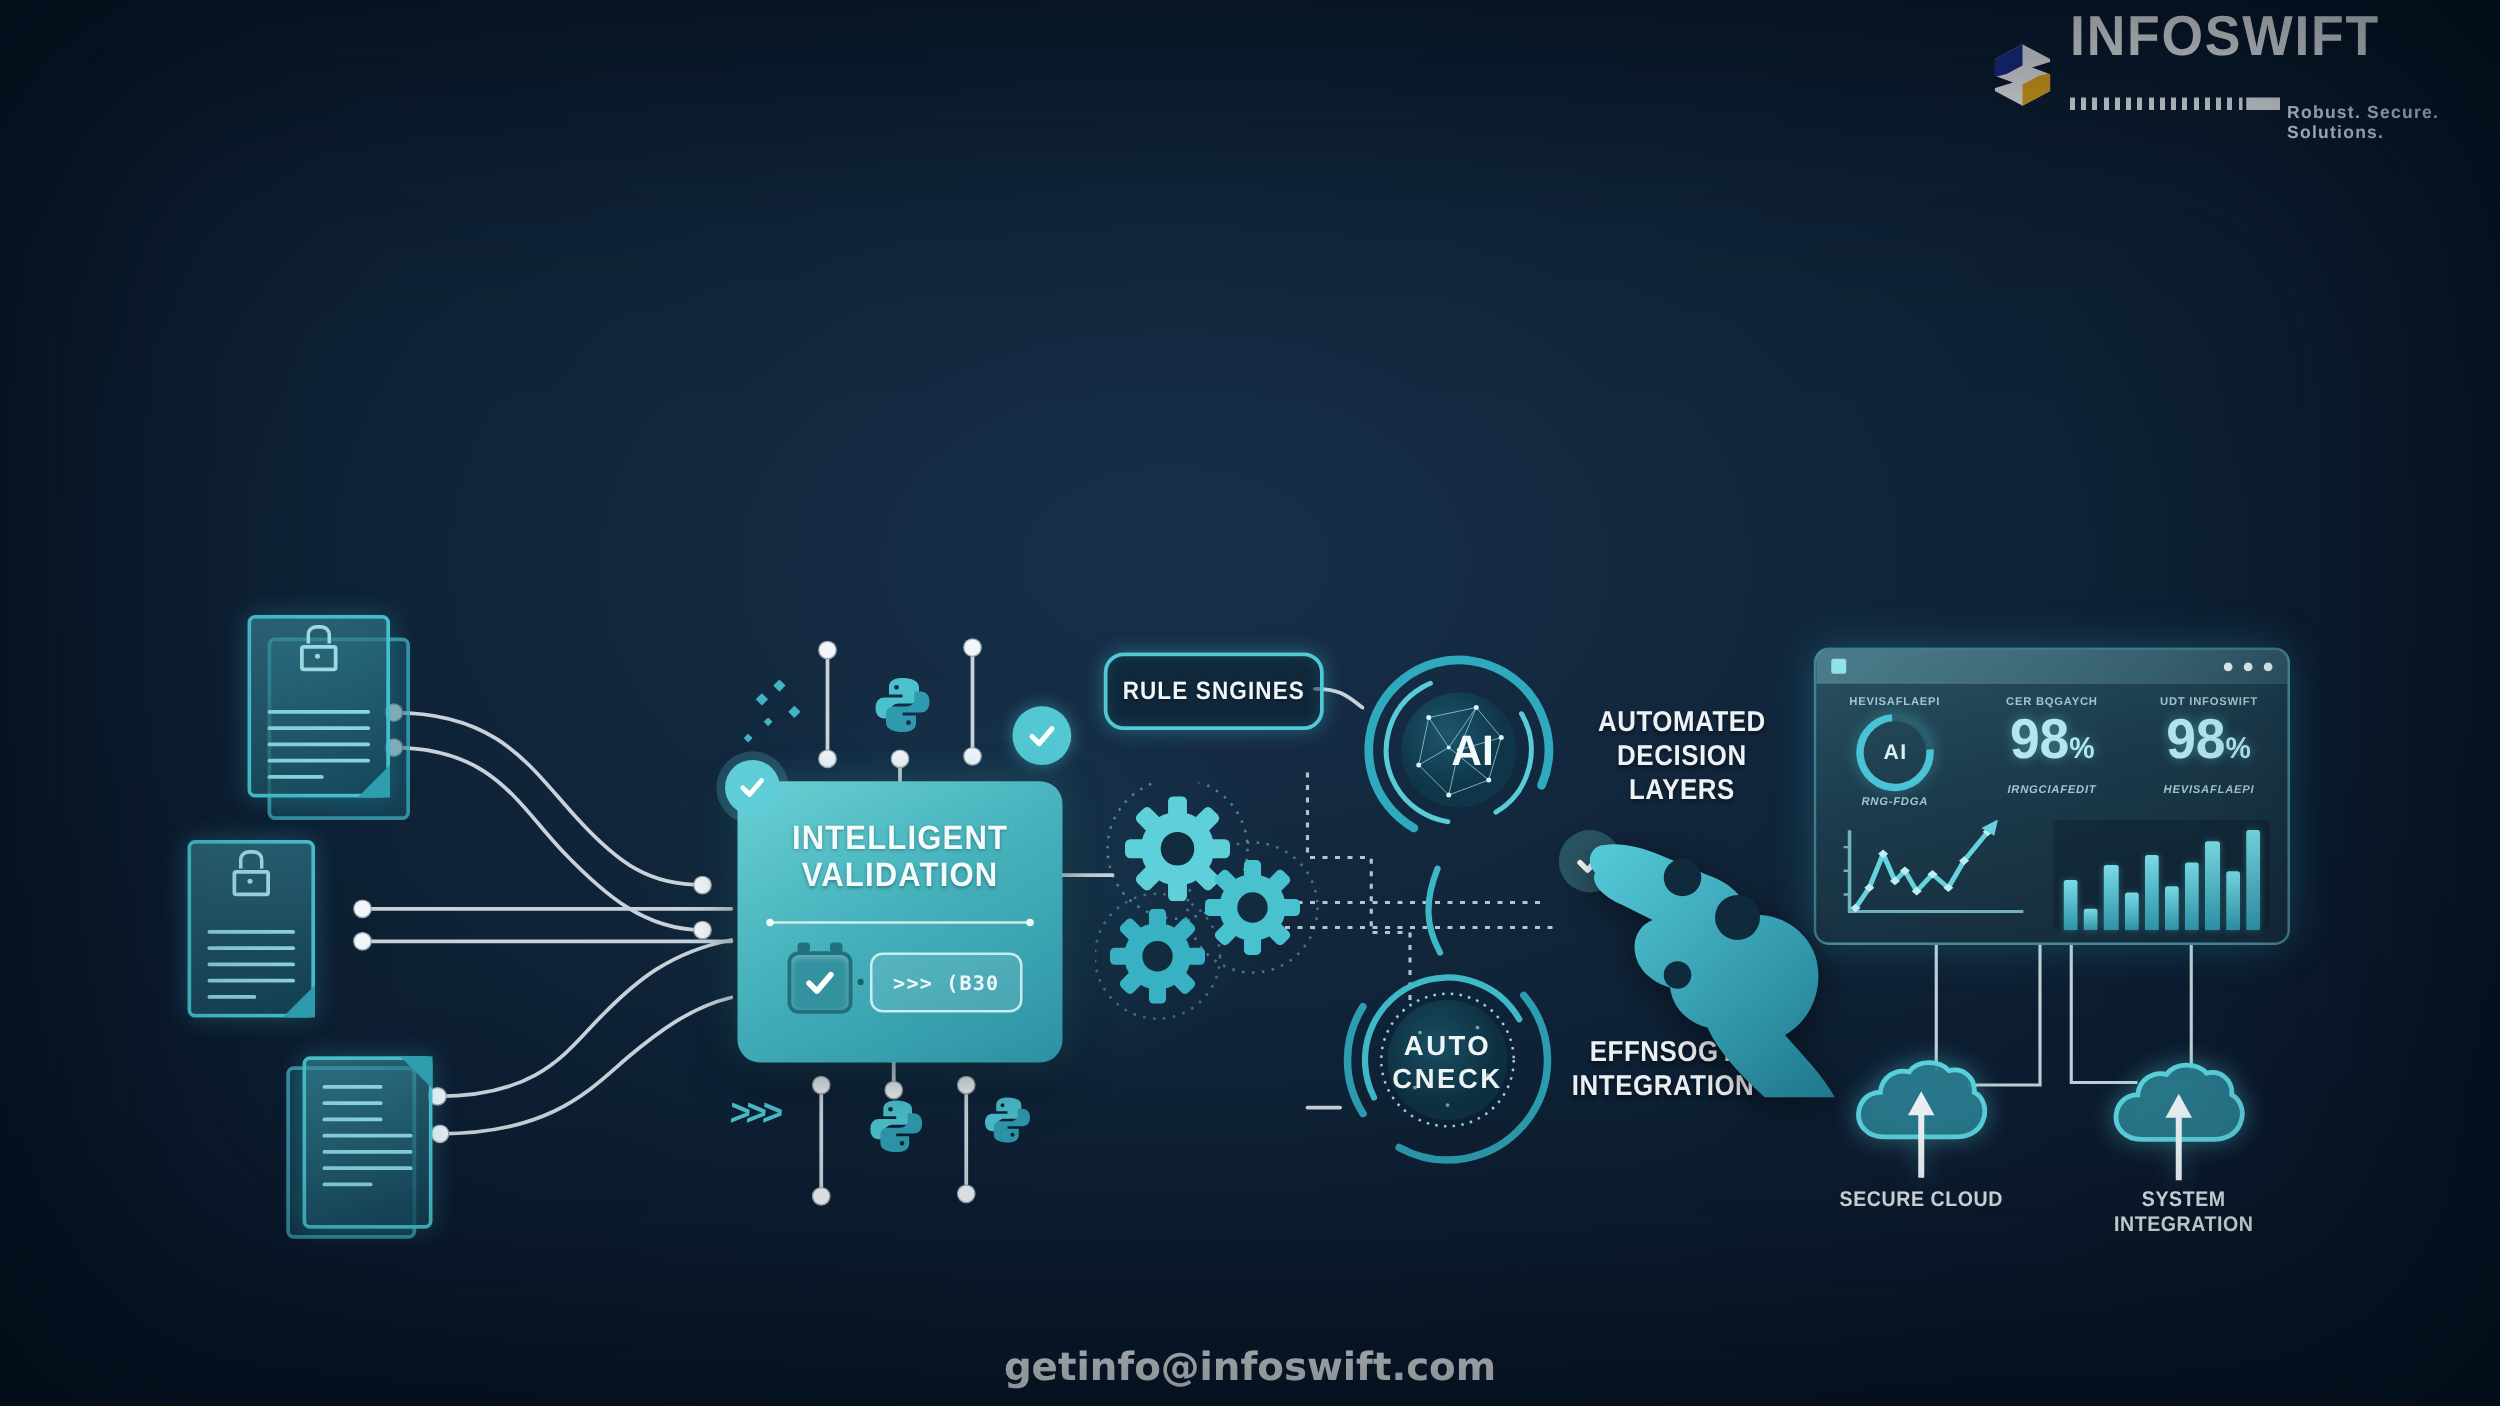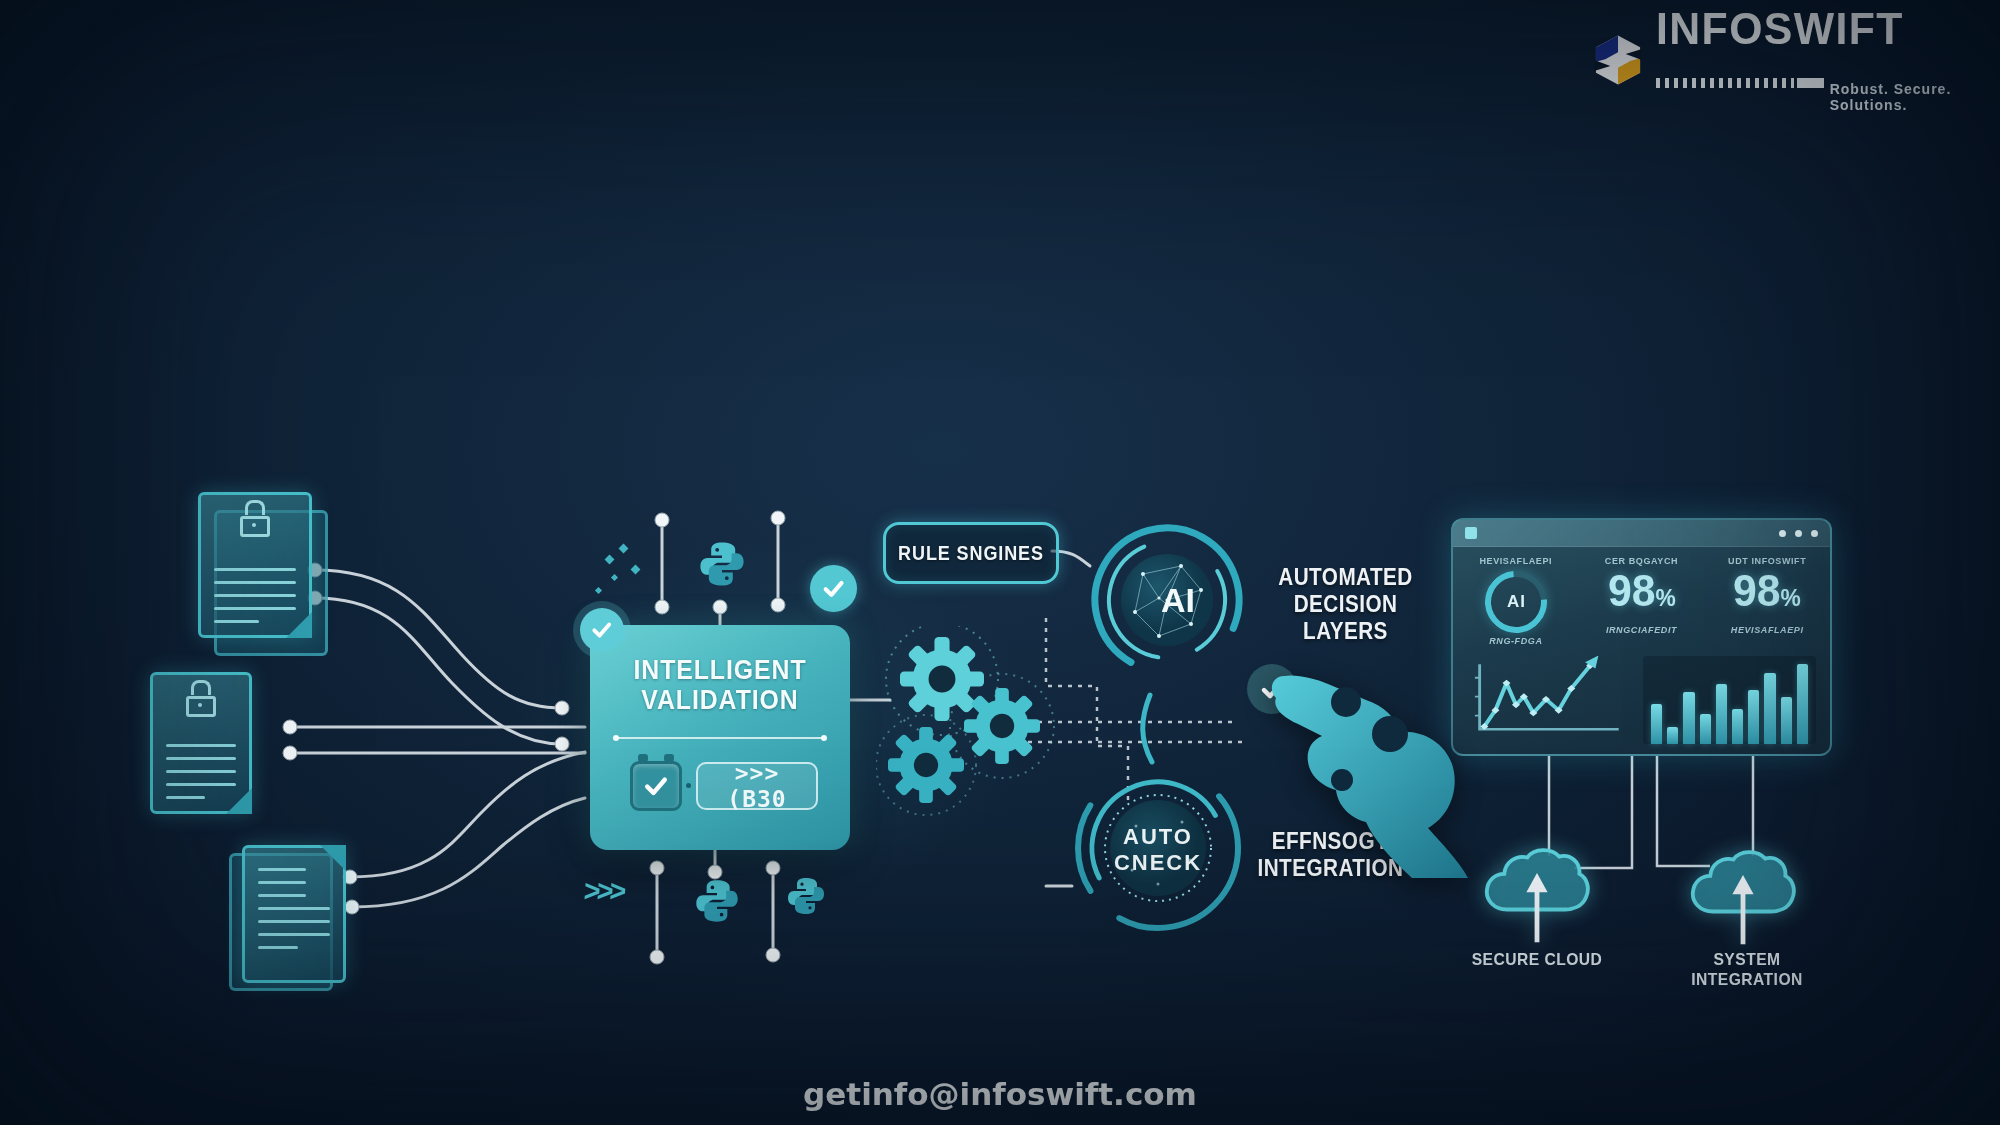--- a/index.html
+++ b/index.html
@@ -67,21 +67,21 @@
   .vbox-div::before{left:-3px;} .vbox-div::after{right:-3px;}
   .cbx{position:absolute;left:40px;top:136px;width:46px;height:44px;background:#33929f;border:3px solid #20707e;
     border-radius:9px;display:flex;align-items:center;justify-content:center;
     box-shadow:inset 0 2px 5px rgba(255,255,255,.3);}
   .cbx::before,.cbx::after{content:"";position:absolute;top:-10px;width:10px;height:8px;background:#20707e;border-radius:3px;}
   .cbx::before{left:5px;} .cbx::after{right:5px;}
   .cbx svg{width:30px;height:30px;}
   .cbx-dot{position:absolute;left:96px;top:158px;width:5px;height:5px;background:#19606e;border-radius:50%;}
   .chip{position:absolute;left:106px;top:137px;width:118px;height:44px;border:2.5px solid rgba(225,246,248,.85);
     border-radius:10px;background:rgba(255,255,255,.1);display:flex;align-items:center;justify-content:center;
-    font-family:"DejaVu Sans Mono",monospace;font-weight:700;font-size:23px;color:#f0f9fa;letter-spacing:1px;text-align:center;}
+    font-family:"DejaVu Sans Mono",monospace;font-weight:700;font-size:16px;color:#f0f9fa;letter-spacing:1px;}
 
   
   .checkc{position:absolute;border-radius:50%;display:flex;align-items:center;justify-content:center;z-index:3;}
   .checkc svg{width:58%;height:58%;}
   .check-badge{left:580px;top:608px;width:44px;height:44px;background:#5ecdd7;box-shadow:0 0 0 7px rgba(94,205,215,.22);}
   .check-mid{left:810px;top:565px;width:47px;height:47px;background:#53c8d3;box-shadow:0 0 14px rgba(83,200,211,.45);}
   .check-hand{left:1247px;top:664px;width:50px;height:50px;background:#2a5563;z-index:3;}
   .sq{position:absolute;width:7px;height:7px;background:#48c2cf;transform:rotate(45deg);z-index:2;opacity:.9;}
   .py{position:absolute;z-index:2;}
   .chev{position:absolute;left:583px;top:874px;font-weight:700;font-size:30px;color:#4cc3d0;

